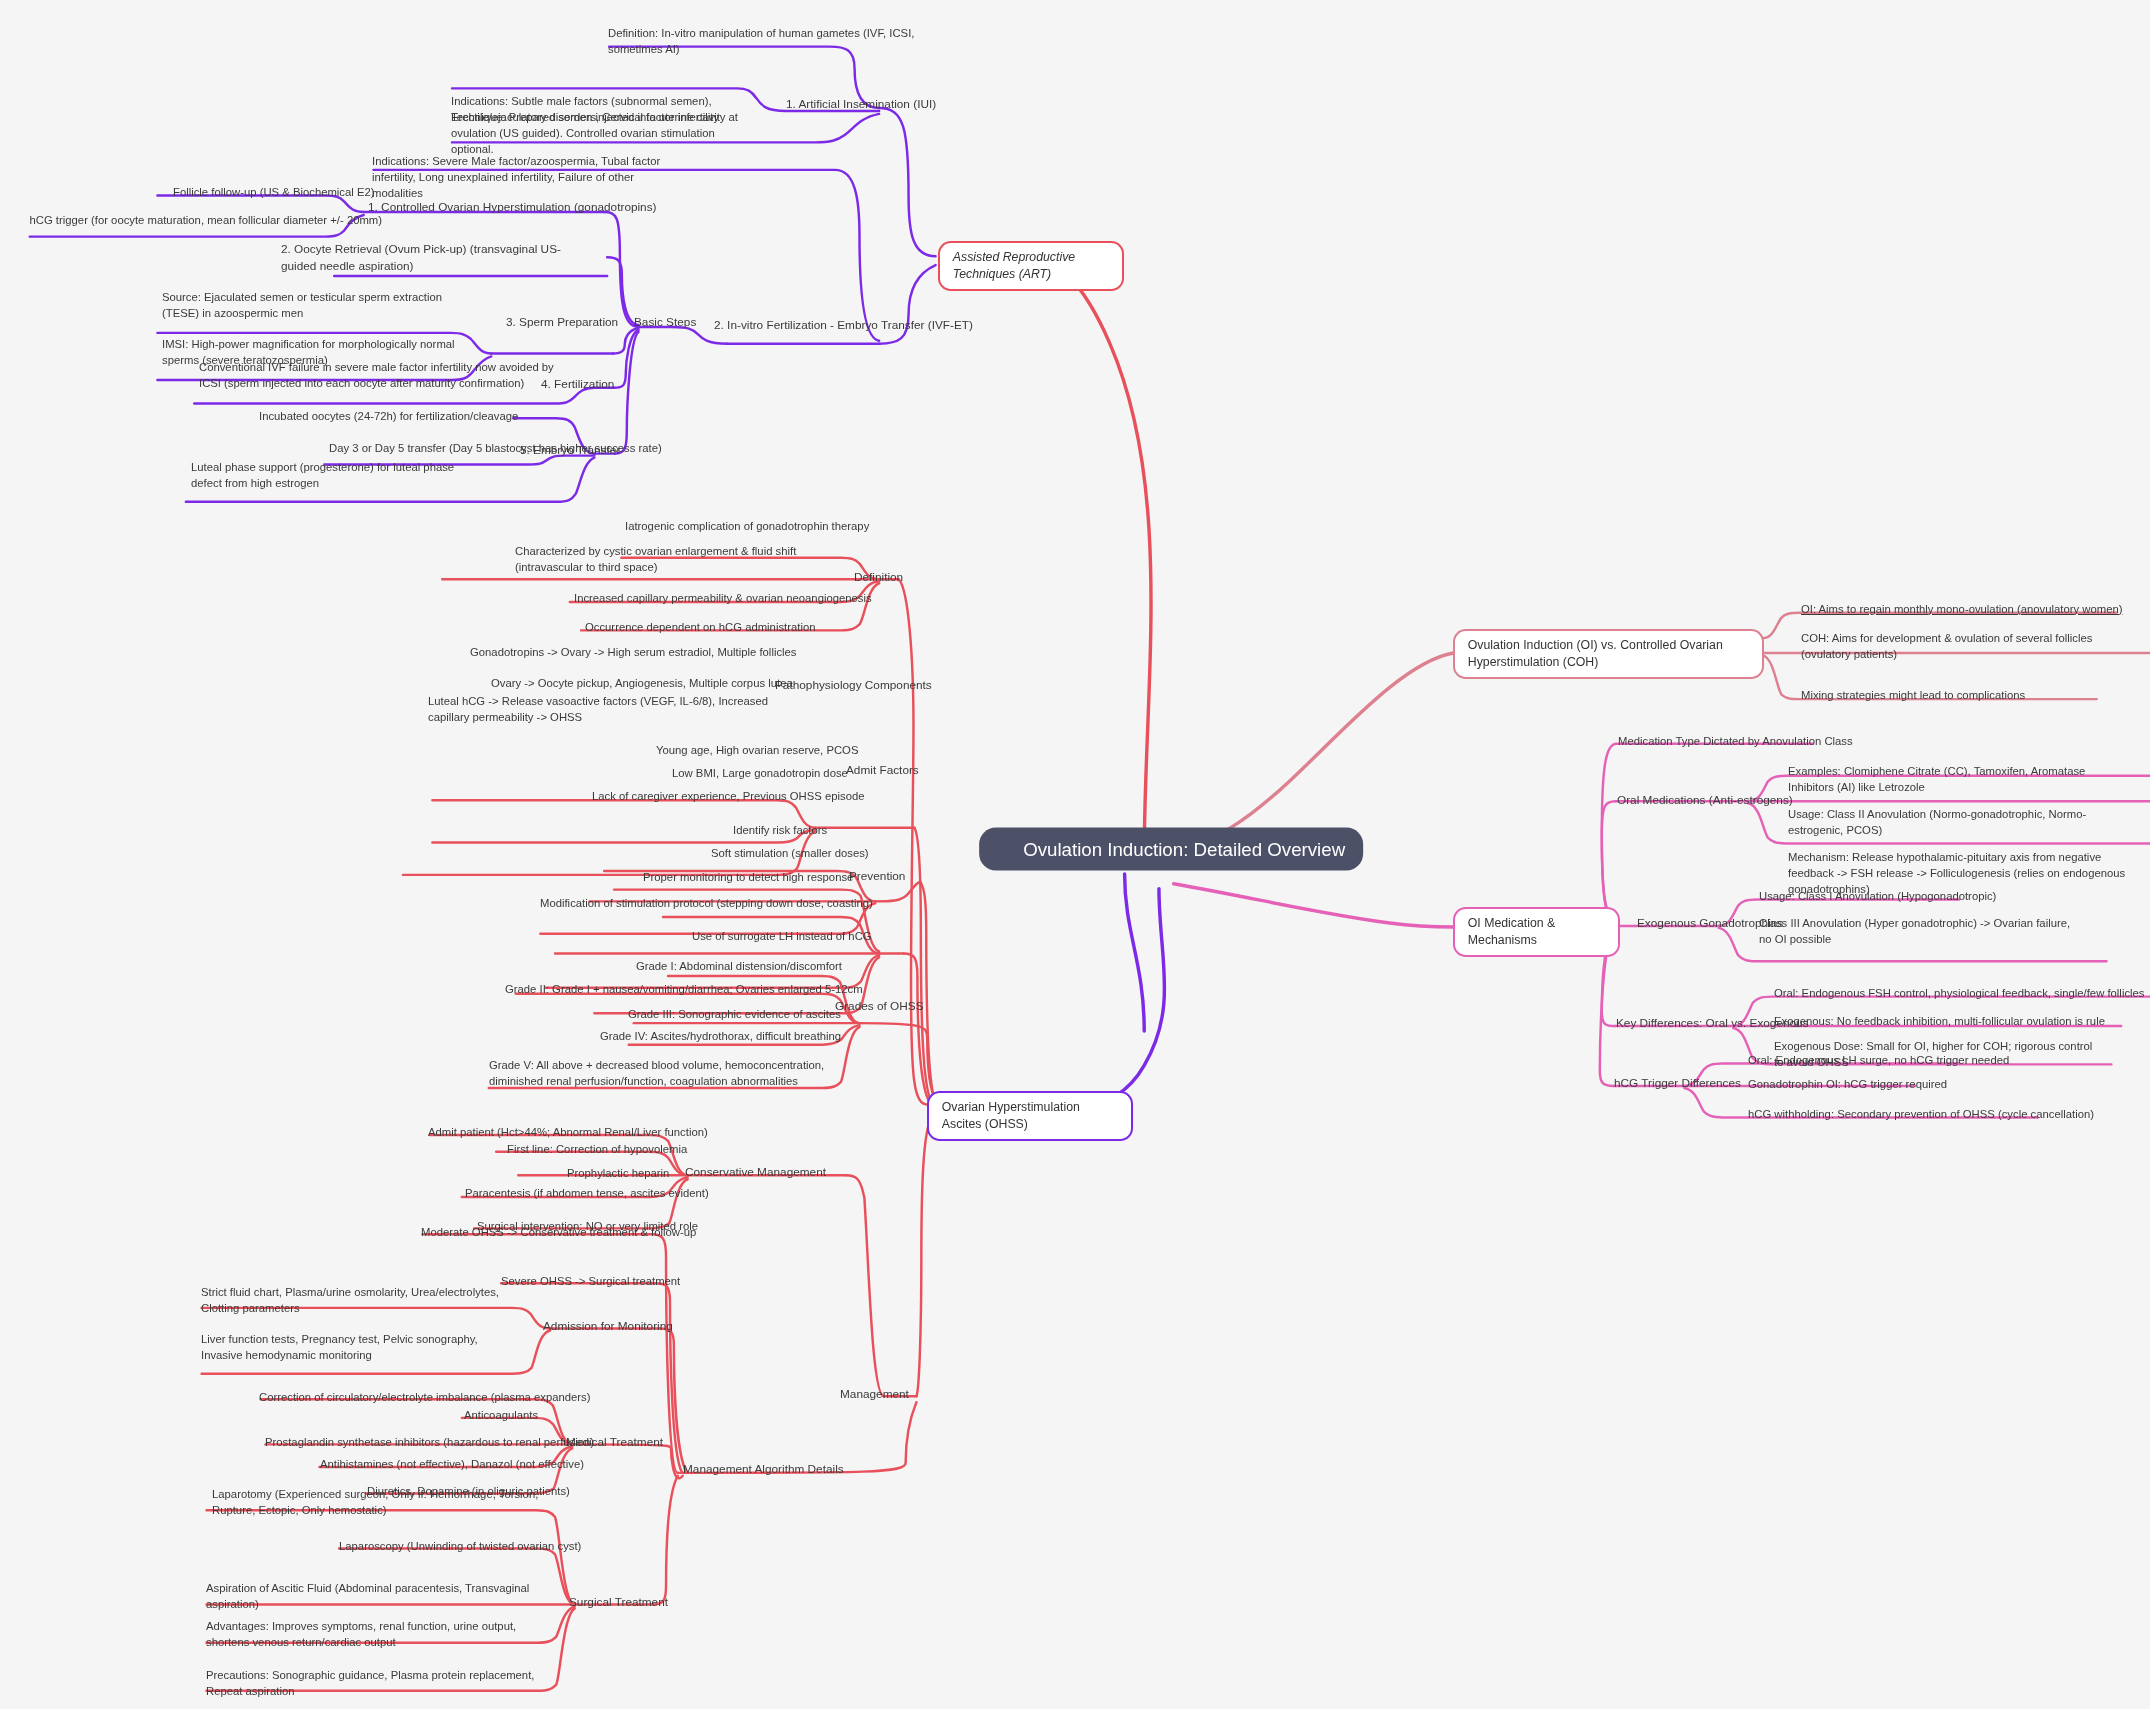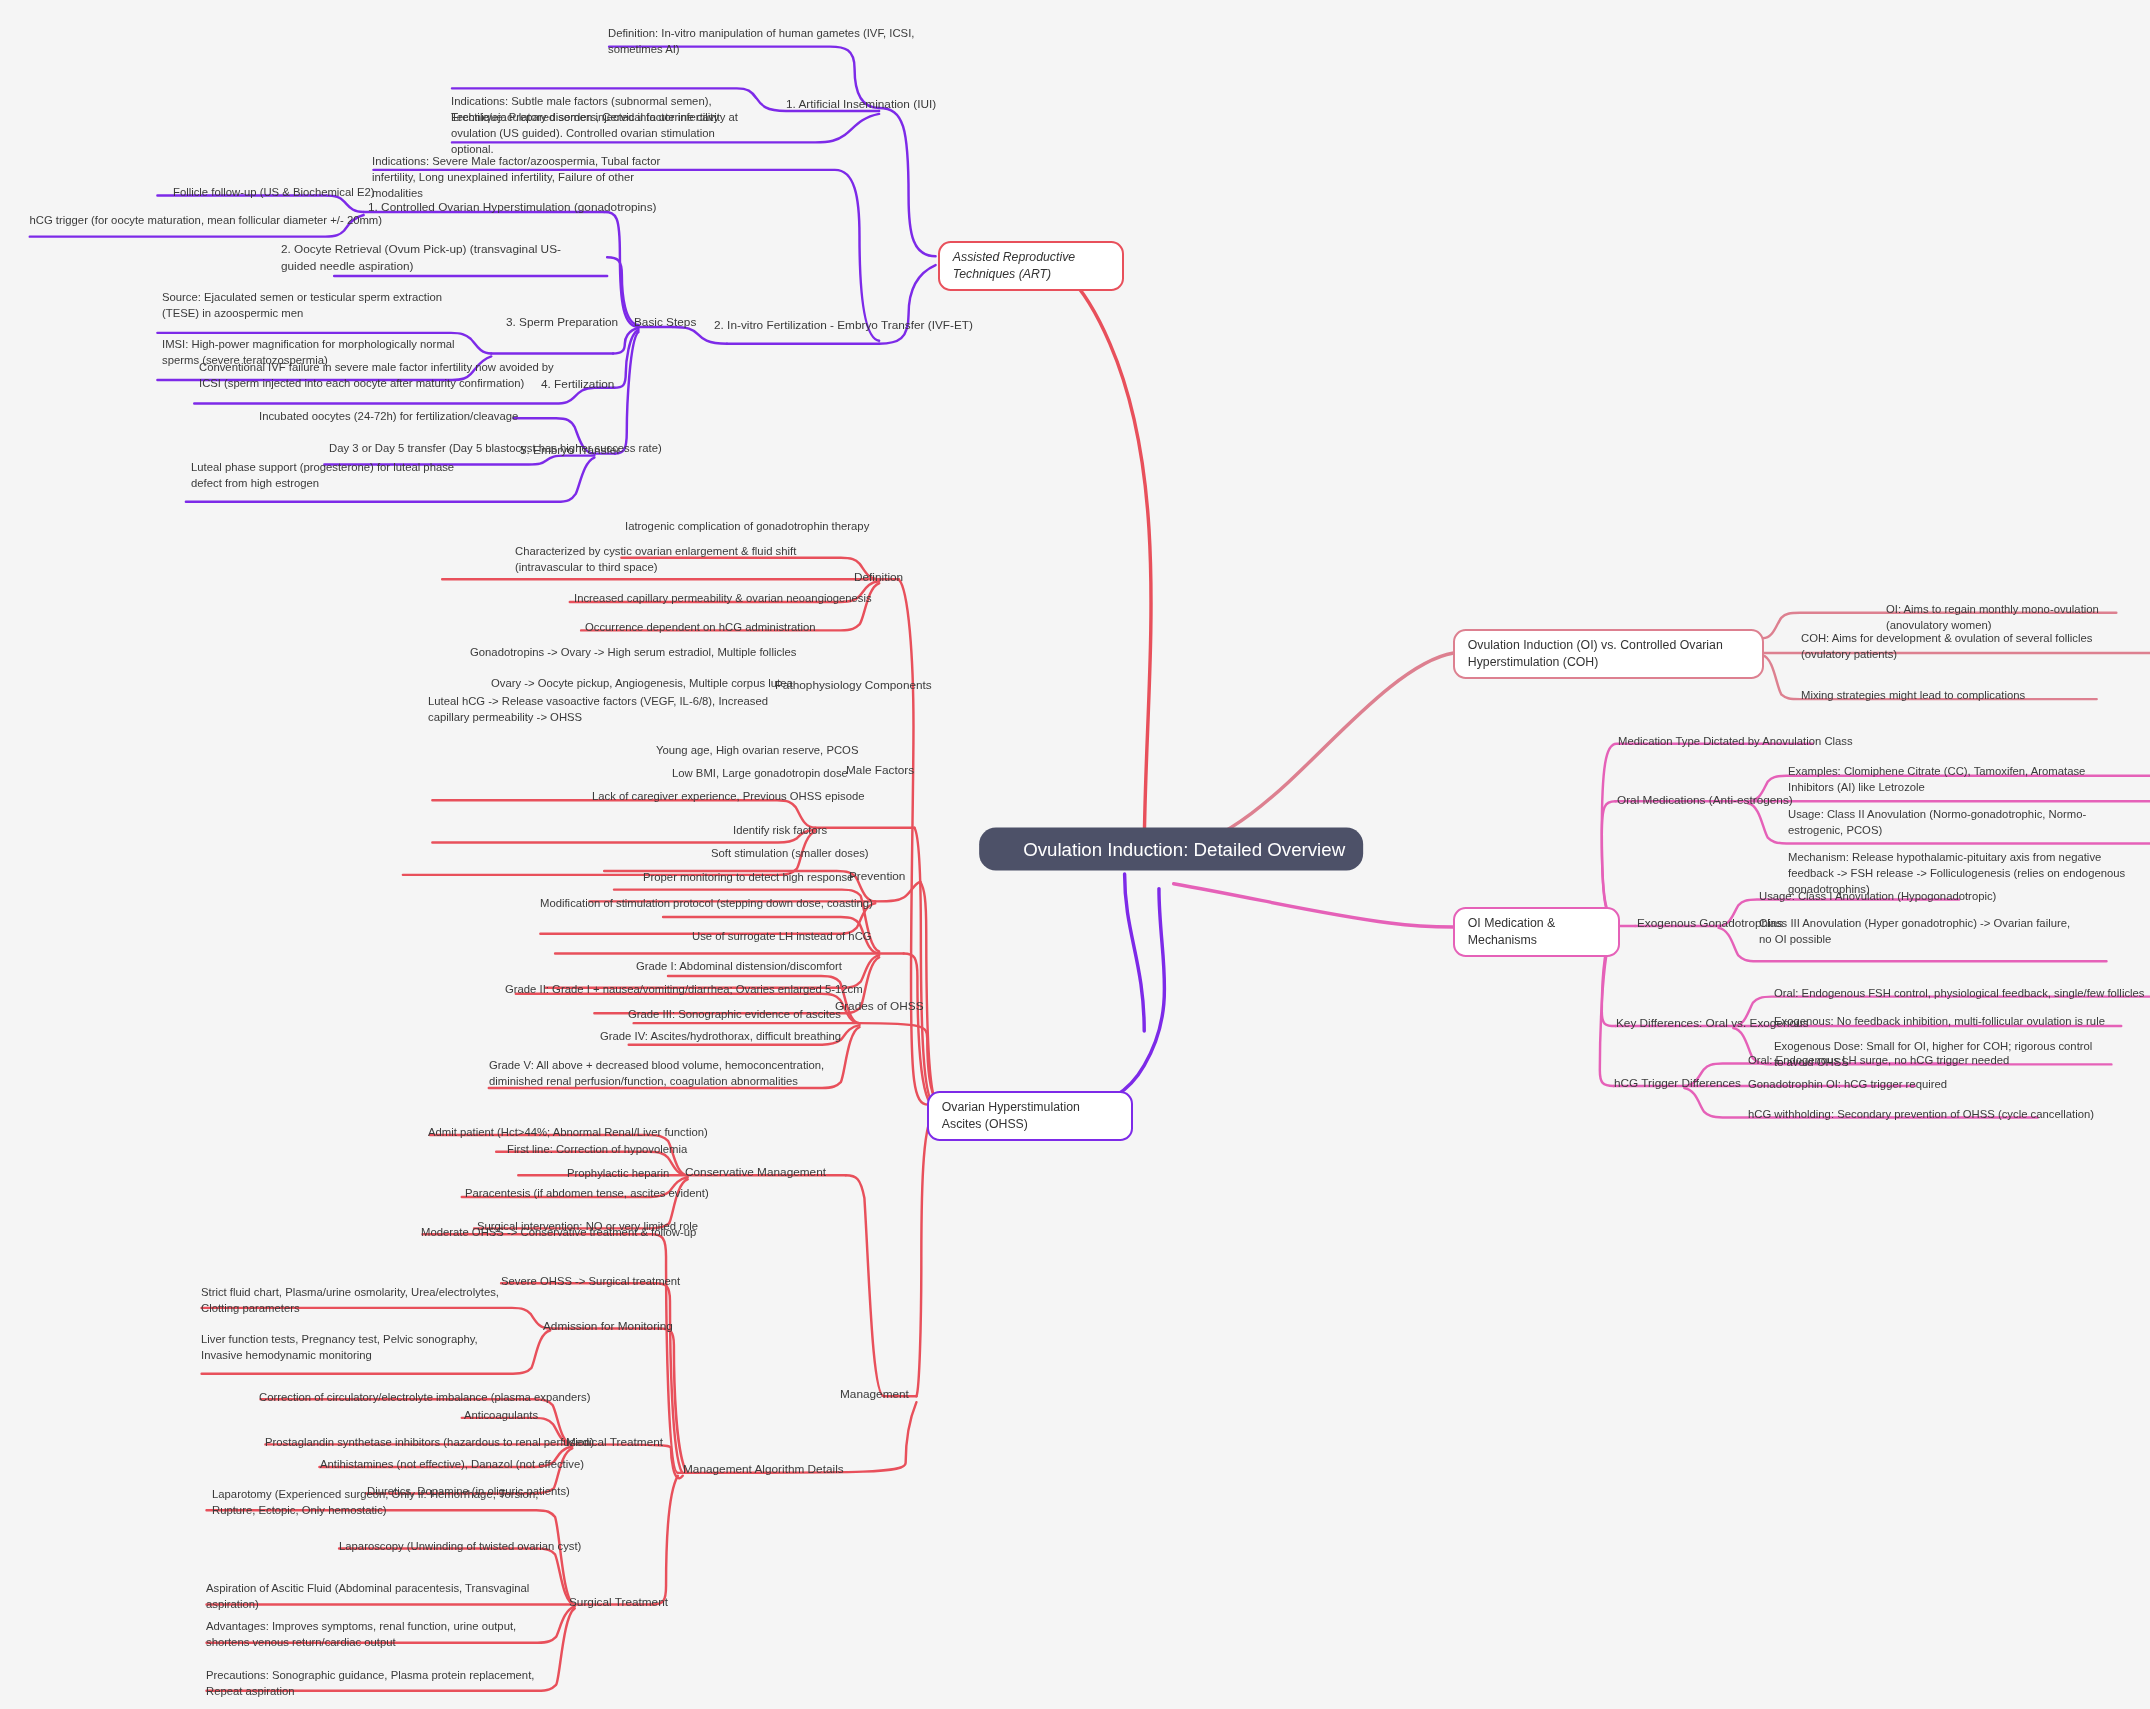--- a/index.html
+++ b/index.html
@@ -334,21 +334,21 @@
   <div class="node leaf" style="left:625px;top:517px;">Iatrogenic complication of gonadotrophin therapy</div>
   <div class="node leaf" style="left:515px;top:542px;width:324px;">Characterized by cystic ovarian enlargement &amp; fluid shift (intravascular to third space)</div>
   <div class="node leaf" style="left:574px;top:589px;">Increased capillary permeability &amp; ovarian neoangiogenesis</div>
   <div class="node leaf" style="left:585px;top:618px;">Occurrence dependent on hCG administration</div>
 
   <div class="node mid" style="left:775px;top:677px;">Pathophysiology Components</div>
   <div class="node leaf" style="left:470px;top:643px;">Gonadotropins -&gt; Ovary -&gt; High serum estradiol, Multiple follicles</div>
   <div class="node leaf" style="left:491px;top:674px;">Ovary -&gt; Oocyte pickup, Angiogenesis, Multiple corpus lutea</div>
   <div class="node leaf" style="left:428px;top:692px;width:344px;">Luteal hCG -&gt; Release vasoactive factors (VEGF, IL-6/8), Increased capillary permeability -&gt; OHSS</div>
 
-  <div class="node mid" style="left:846px;top:762px;">Male Factors</div>
+  <div class="node mid" style="left:846px;top:762px;">Admit Factors</div>
   <div class="node leaf" style="left:656px;top:741px;">Young age, High ovarian reserve, PCOS</div>
   <div class="node leaf" style="left:672px;top:764px;">Low BMI, Large gonadotropin dose</div>
   <div class="node leaf" style="left:592px;top:787px;">Lack of caregiver experience, Previous OHSS episode</div>
 
   <div class="node mid" style="left:849px;top:868px;">Prevention</div>
   <div class="node leaf" style="left:733px;top:821px;">Identify risk factors</div>
   <div class="node leaf" style="left:711px;top:844px;">Soft stimulation (smaller doses)</div>
   <div class="node leaf" style="left:643px;top:868px;">Proper monitoring to detect high response</div>
   <div class="node leaf" style="left:540px;top:894px;">Modification of stimulation protocol (stepping down dose, coasting)</div>
   <div class="node leaf" style="left:692px;top:927px;">Use of surrogate LH instead of hCG</div>
@@ -384,21 +384,21 @@
   <div class="node leaf" style="left:320px;top:1455px;">Antihistamines (not effective), Danazol (not effective)</div>
   <div class="node leaf" style="left:367px;top:1482px;">Diuretics, Dopamine (in oliguric patients)</div>
 
   <div class="node mid" style="left:569px;top:1594px;">Surgical Treatment</div>
   <div class="node leaf" style="left:212px;top:1485px;width:334px;">Laparotomy (Experienced surgeon, Only if: Hemorrhage, Torsion, Rupture, Ectopic, Only hemostatic)</div>
   <div class="node leaf" style="left:339px;top:1537px;">Laparoscopy (Unwinding of twisted ovarian cyst)</div>
   <div class="node leaf" style="left:206px;top:1579px;width:334px;">Aspiration of Ascitic Fluid (Abdominal paracentesis, Transvaginal aspiration)</div>
   <div class="node leaf" style="left:206px;top:1617px;width:334px;">Advantages: Improves symptoms, renal function, urine output, shortens venous return/cardiac output</div>
   <div class="node leaf" style="left:206px;top:1666px;width:334px;">Precautions: Sonographic guidance, Plasma protein replacement, Repeat aspiration</div>
 
-  <div class="node leaf" style="left:1886px;top:600px;">OI: Aims to regain monthly mono-ovulation (anovulatory women)</div>
+  <div class="node leaf" style="left:1801px;top:600px;text-decoration:underline;">OI: Aims to regain monthly mono-ovulation (anovulatory women)</div>
   <div class="node leaf" style="left:1801px;top:629px;width:324px;">COH: Aims for development &amp; ovulation of several follicles (ovulatory patients)</div>
   <div class="node leaf" style="left:1801px;top:686px;">Mixing strategies might lead to complications</div>
 
   <div class="node leaf" style="left:1618px;top:732px;">Medication Type Dictated by Anovulation Class</div>
 
   <div class="node mid" style="left:1617px;top:792px;">Oral Medications (Anti-estrogens)</div>
   <div class="node leaf" style="left:1788px;top:762px;width:324px;">Examples: Clomiphene Citrate (CC), Tamoxifen, Aromatase Inhibitors (AI) like Letrozole</div>
   <div class="node leaf" style="left:1788px;top:805px;width:324px;">Usage: Class II Anovulation (Normo-gonadotrophic, Normo-estrogenic, PCOS)</div>
   <div class="node leaf" style="left:1788px;top:848px;width:344px;">Mechanism: Release hypothalamic-pituitary axis from negative feedback -&gt; FSH release -&gt; Folliculogenesis (relies on endogenous gonadotrophins)</div>
 

